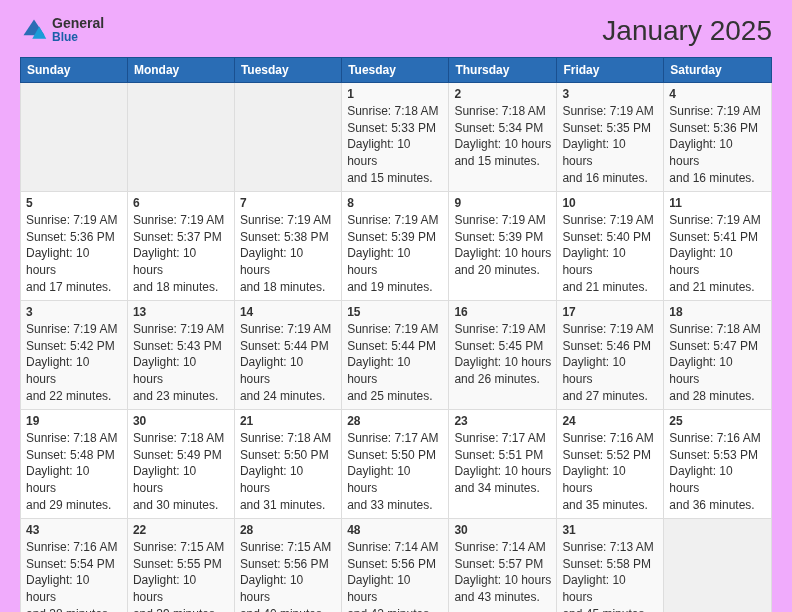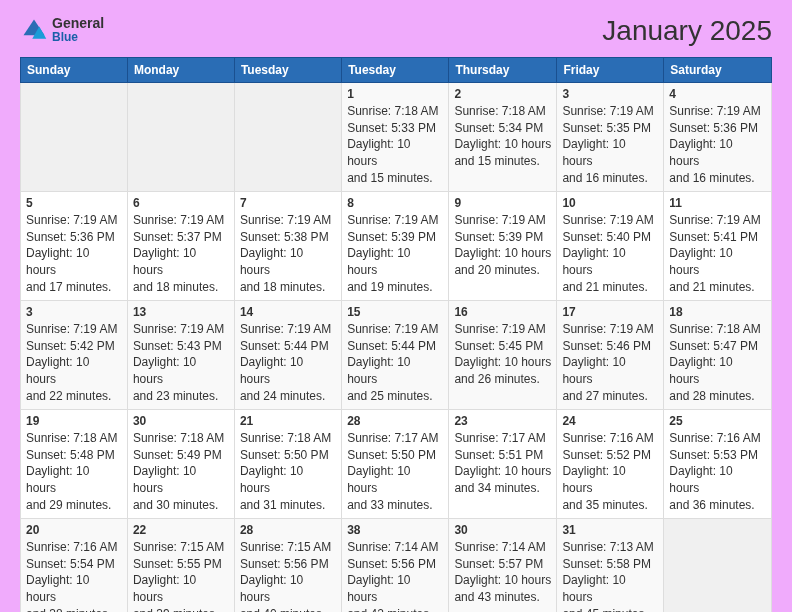--- a/index.html
+++ b/index.html
@@ -318,42 +318,42 @@
           <td>
             <span class="day-number">25</span>
             <div class="day-info" style="white-space: pre-line;">Sunrise: 7:16 AM
 Sunset: 5:53 PM
 Daylight: 10 hours
 and 36 minutes.</div>
           </td>
         </tr>
         <tr>
           <td>
-            <span class="day-number">20</span>
+            <span class="day-number">43</span>
             <div class="day-info" style="white-space: pre-line;">Sunrise: 7:16 AM
 Sunset: 5:54 PM
 Daylight: 10 hours
 and 38 minutes.</div>
           </td>
           <td>
             <span class="day-number">22</span>
             <div class="day-info" style="white-space: pre-line;">Sunrise: 7:15 AM
 Sunset: 5:55 PM
 Daylight: 10 hours
 and 39 minutes.</div>
           </td>
           <td>
             <span class="day-number">28</span>
             <div class="day-info" style="white-space: pre-line;">Sunrise: 7:15 AM
 Sunset: 5:56 PM
 Daylight: 10 hours
 and 40 minutes.</div>
           </td>
           <td>
-            <span class="day-number">38</span>
+            <span class="day-number">48</span>
             <div class="day-info" style="white-space: pre-line;">Sunrise: 7:14 AM
 Sunset: 5:56 PM
 Daylight: 10 hours
 and 42 minutes.</div>
           </td>
           <td>
             <span class="day-number">30</span>
             <div class="day-info" style="white-space: pre-line;">Sunrise: 7:14 AM
 Sunset: 5:57 PM
 Daylight: 10 hours

